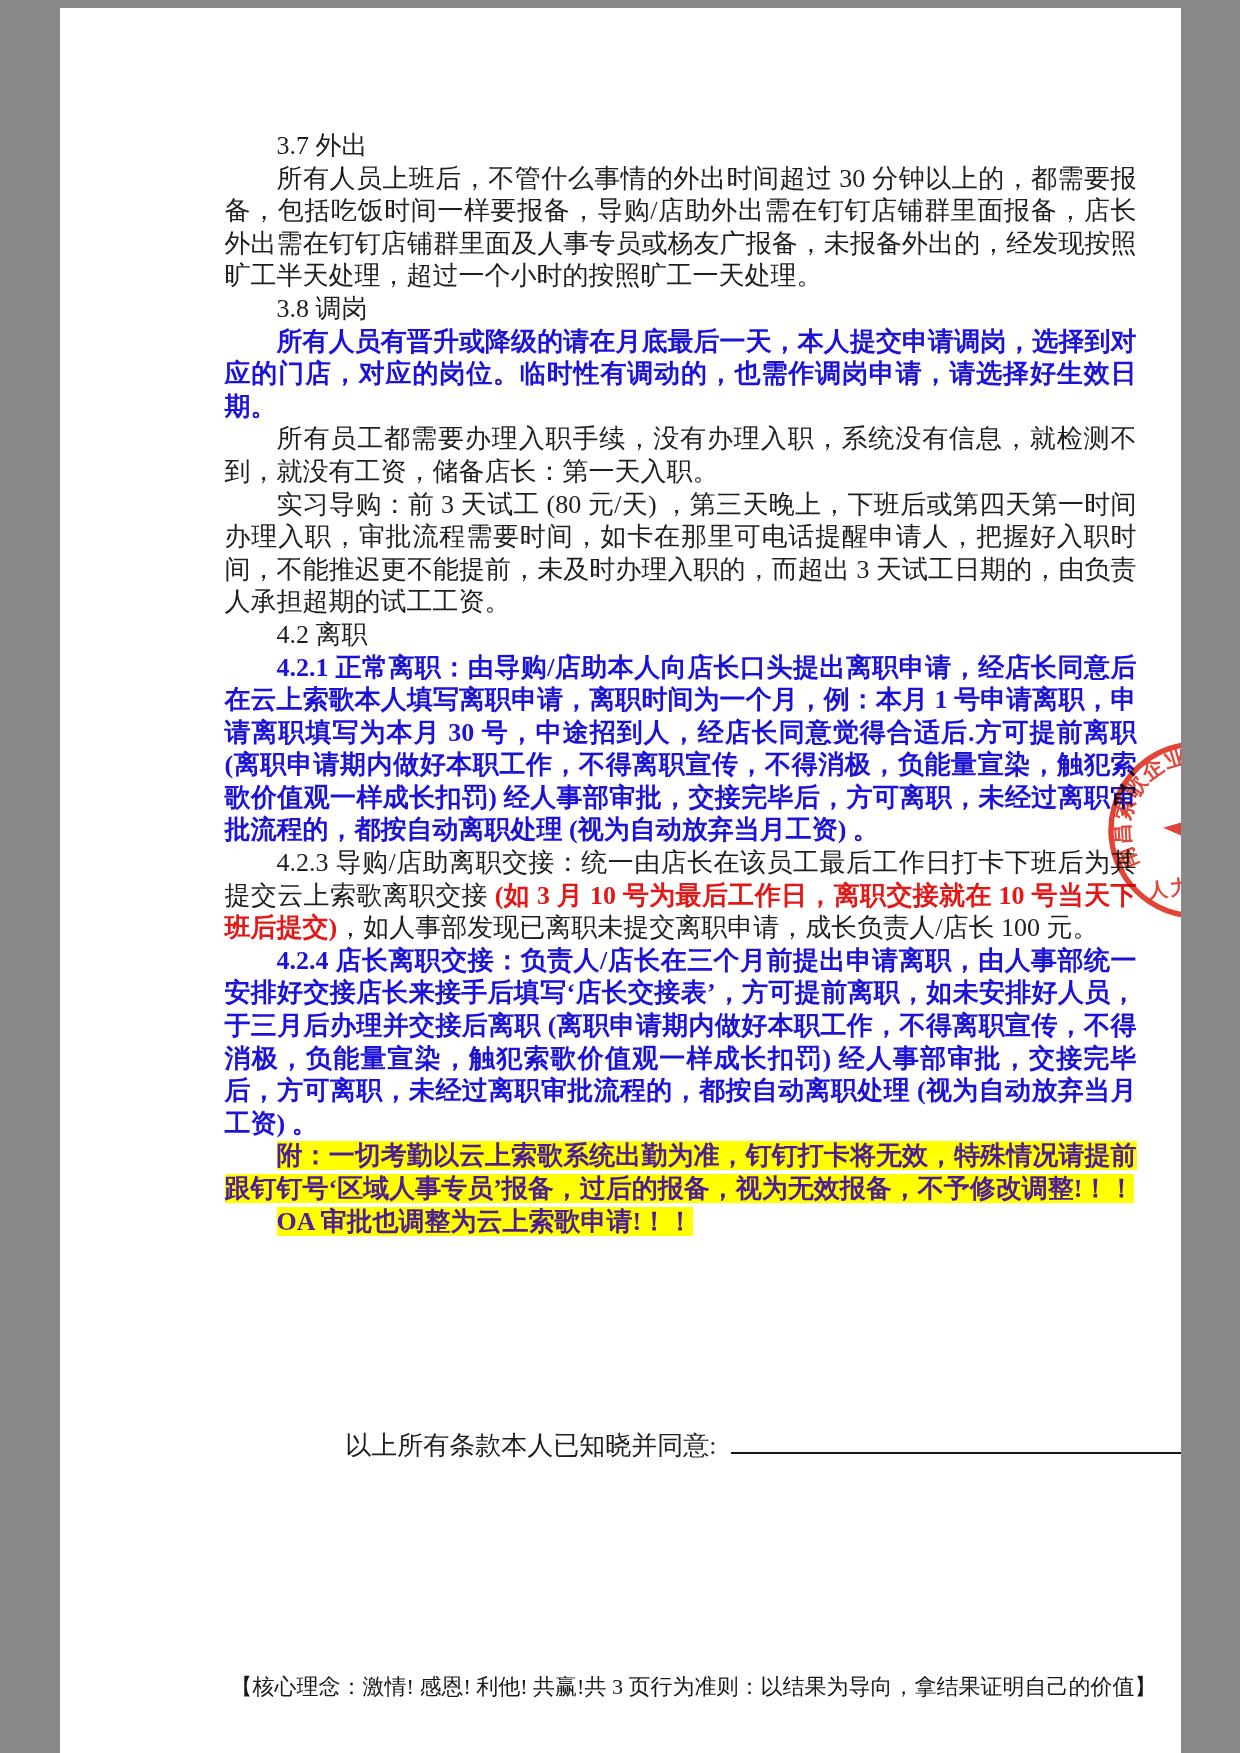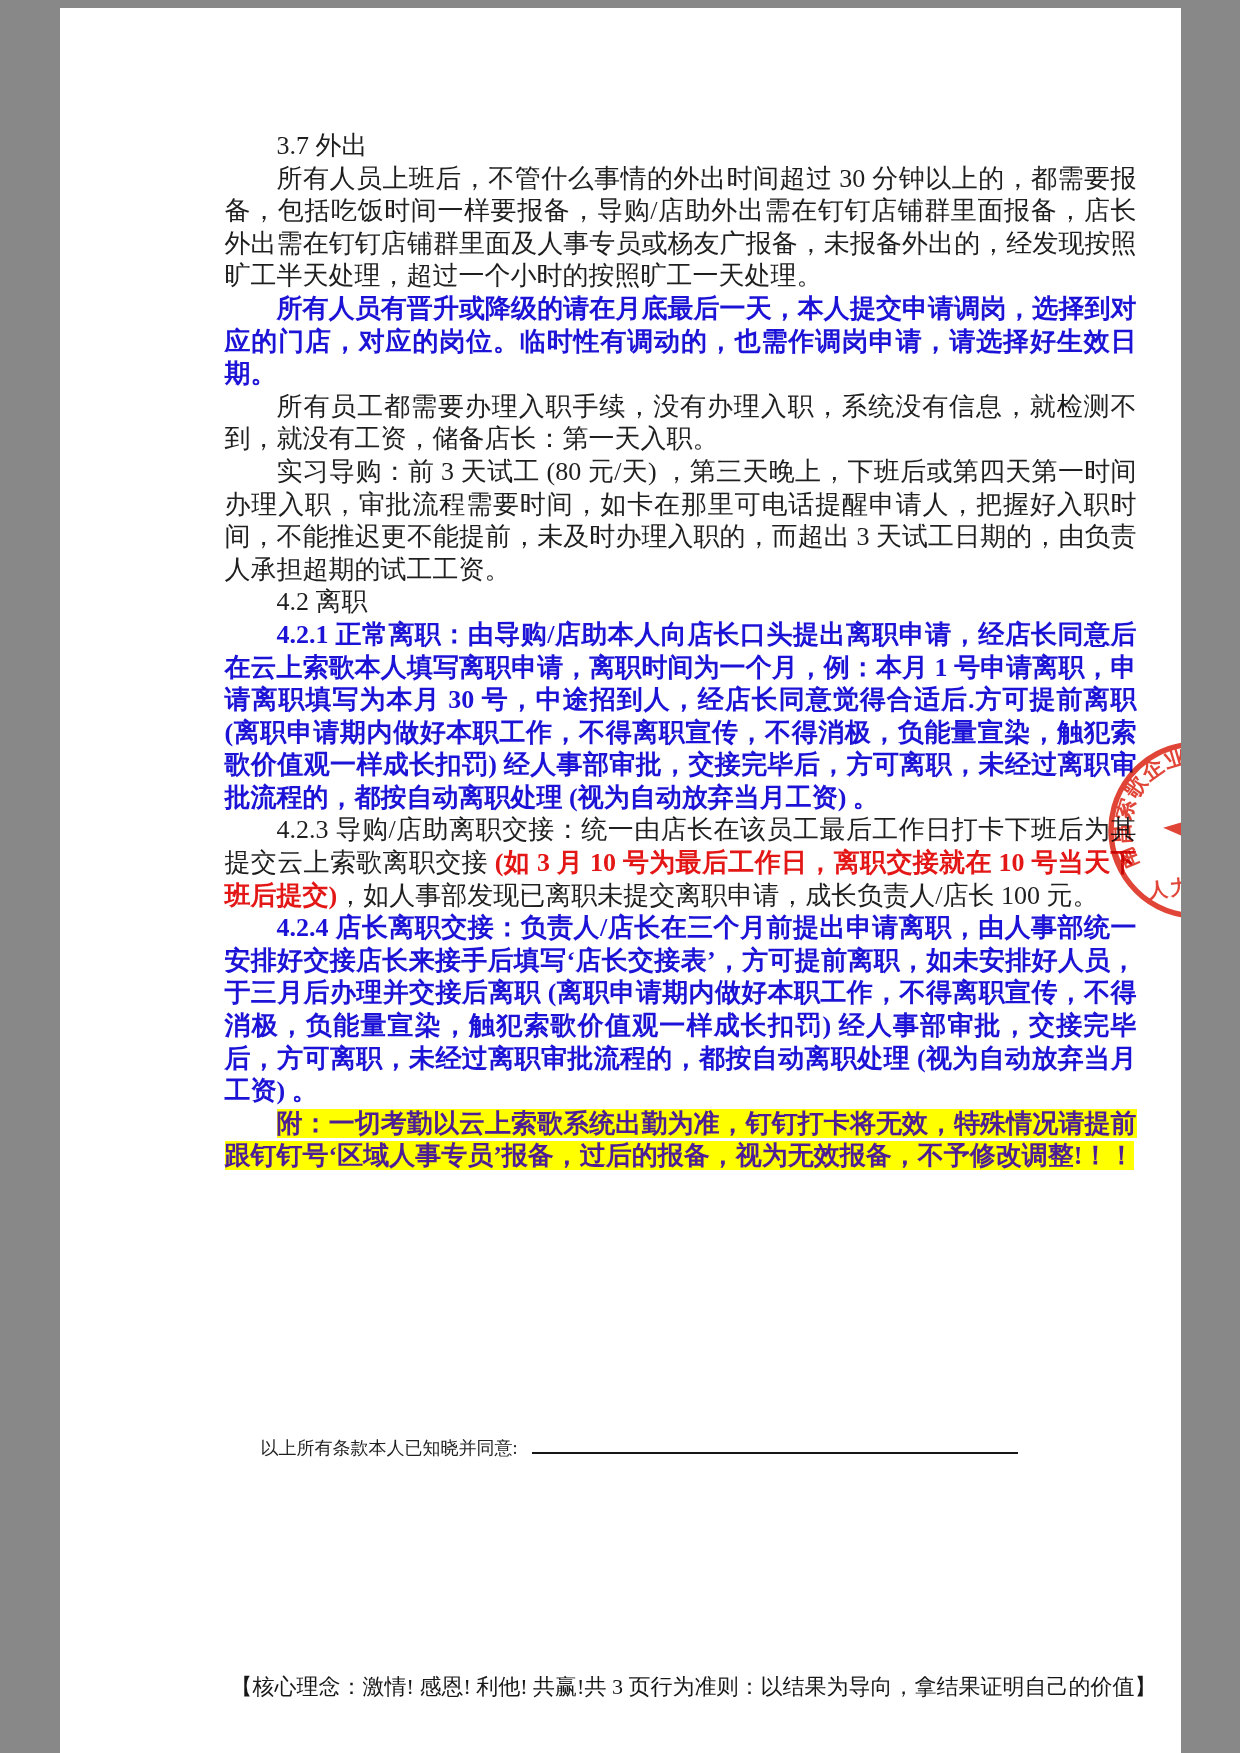--- a/index.html
+++ b/index.html
@@ -34,24 +34,25 @@
     text-indent:2em;
   }
   .run-black{color:var(--text);}
   .run-blue{color:var(--blue);font-weight:bold;}
   .run-red{color:var(--red);font-weight:bold;}
   .run-hl{color:#4c1d95;font-weight:bold;background:var(--highlight);}
   .signature{
     position:absolute;
     left:165px;top:1418px;
     width:940px;
-    font-size:18px;
+    font-size:26px;
     line-height:34px;
     padding-left:2em;
     white-space:nowrap;
+    text-align:right;
   }
   .sig-line{
     display:inline-block;
     width:486px;
     height:26px;
     margin-left:14px;
     border-bottom:2px solid #161616;
     vertical-align:baseline;
   }
   .footer{
@@ -87,28 +88,30 @@
   .stamp-star{fill:var(--stamp);}
 </style>
 </head>
 <body>
 
 <div class="page">
 
   <div class="doc-body" id="doc-body">
       <p><span class="run-black">3.7 外出</span></p>
       <p><span class="run-black">所有人员上班后，不管什么事情的外出时间超过 30 分钟以上的，都需要报备，包括吃饭时间一样要报备，导购/店助外出需在钉钉店铺群里面报备，店长外出需在钉钉店铺群里面及人事专员或杨友广报备，未报备外出的，经发现按照旷工半天处理，超过一个小时的按照旷工一天处理。</span></p>
+      <p><span class="run-black">3.8 调岗</span></p>
       <p><span class="run-blue">所有人员有晋升或降级的请在月底最后一天，本人提交申请调岗，选择到对应的门店，对应的岗位。临时性有调动的，也需作调岗申请，请选择好生效日期。</span></p>
       <p><span class="run-black">所有员工都需要办理入职手续，没有办理入职，系统没有信息，就检测不到，就没有工资，储备店长：第一天入职。</span></p>
       <p><span class="run-black">实习导购：前 3 天试工 (80 元/天) ，第三天晚上，下班后或第四天第一时间办理入职，审批流程需要时间，如卡在那里可电话提醒申请人，把握好入职时间，不能推迟更不能提前，未及时办理入职的，而超出 3 天试工日期的，由负责人承担超期的试工工资。</span></p>
       <p><span class="run-black">4.2 离职</span></p>
       <p><span class="run-blue">4.2.1 正常离职：由导购/店助本人向店长口头提出离职申请，经店长同意后在云上索歌本人填写离职申请，离职时间为一个月，例：本月 1 号申请离职，申请离职填写为本月 30 号，中途招到人，经店长同意觉得合适后.方可提前离职 (离职申请期内做好本职工作，不得离职宣传，不得消极，负能量宣染，触犯索歌价值观一样成长扣罚) 经人事部审批，交接完毕后，方可离职，未经过离职审批流程的，都按自动离职处理 (视为自动放弃当月工资) 。</span></p>
       <p><span class="run-black">4.2.3 导购/店助离职交接：统一由店长在该员工最后工作日打卡下班后为其提交云上索歌离职交接 </span><span class="run-red">(如 3 月 10 号为最后工作日，离职交接就在 10 号当天下班后提交)</span><span class="run-black">，如人事部发现已离职未提交离职申请，成长负责人/店长 100 元。</span></p>
       <p><span class="run-blue">4.2.4 店长离职交接：负责人/店长在三个月前提出申请离职，由人事部统一安排好交接店长来接手后填写‘店长交接表’，方可提前离职，如未安排好人员，于三月后办理并交接后离职 (离职申请期内做好本职工作，不得离职宣传，不得消极，负能量宣染，触犯索歌价值观一样成长扣罚) 经人事部审批，交接完毕后，方可离职，未经过离职审批流程的，都按自动离职处理 (视为自动放弃当月工资) 。</span></p>
       <p><span class="run-hl">附：一切考勤以云上索歌系统出勤为准，钉钉打卡将无效，特殊情况请提前跟钉钉号‘区域人事专员’报备，过后的报备，视为无效报备，不予修改调整!！！</span></p>
+      <p><span class="run-hl">OA 审批也调整为云上索歌申请!！！</span></p>
     </div>
 
   <div class="signature">
     <span>以上所有条款本人已知晓并同意:</span><span class="sig-line"></span>
   </div>
 
   <svg class="stamp" viewBox="-95 -95 190 190" xmlns="http://www.w3.org/2000/svg">
     <g transform="rotate(-6)">
       <circle class="stamp-ring" cx="0" cy="0" r="86"></circle>
       <path id="stamp-arc-path" d="M -61.6 28.7 A 68 68 0 1 1 61.6 28.7" fill="none"></path>

